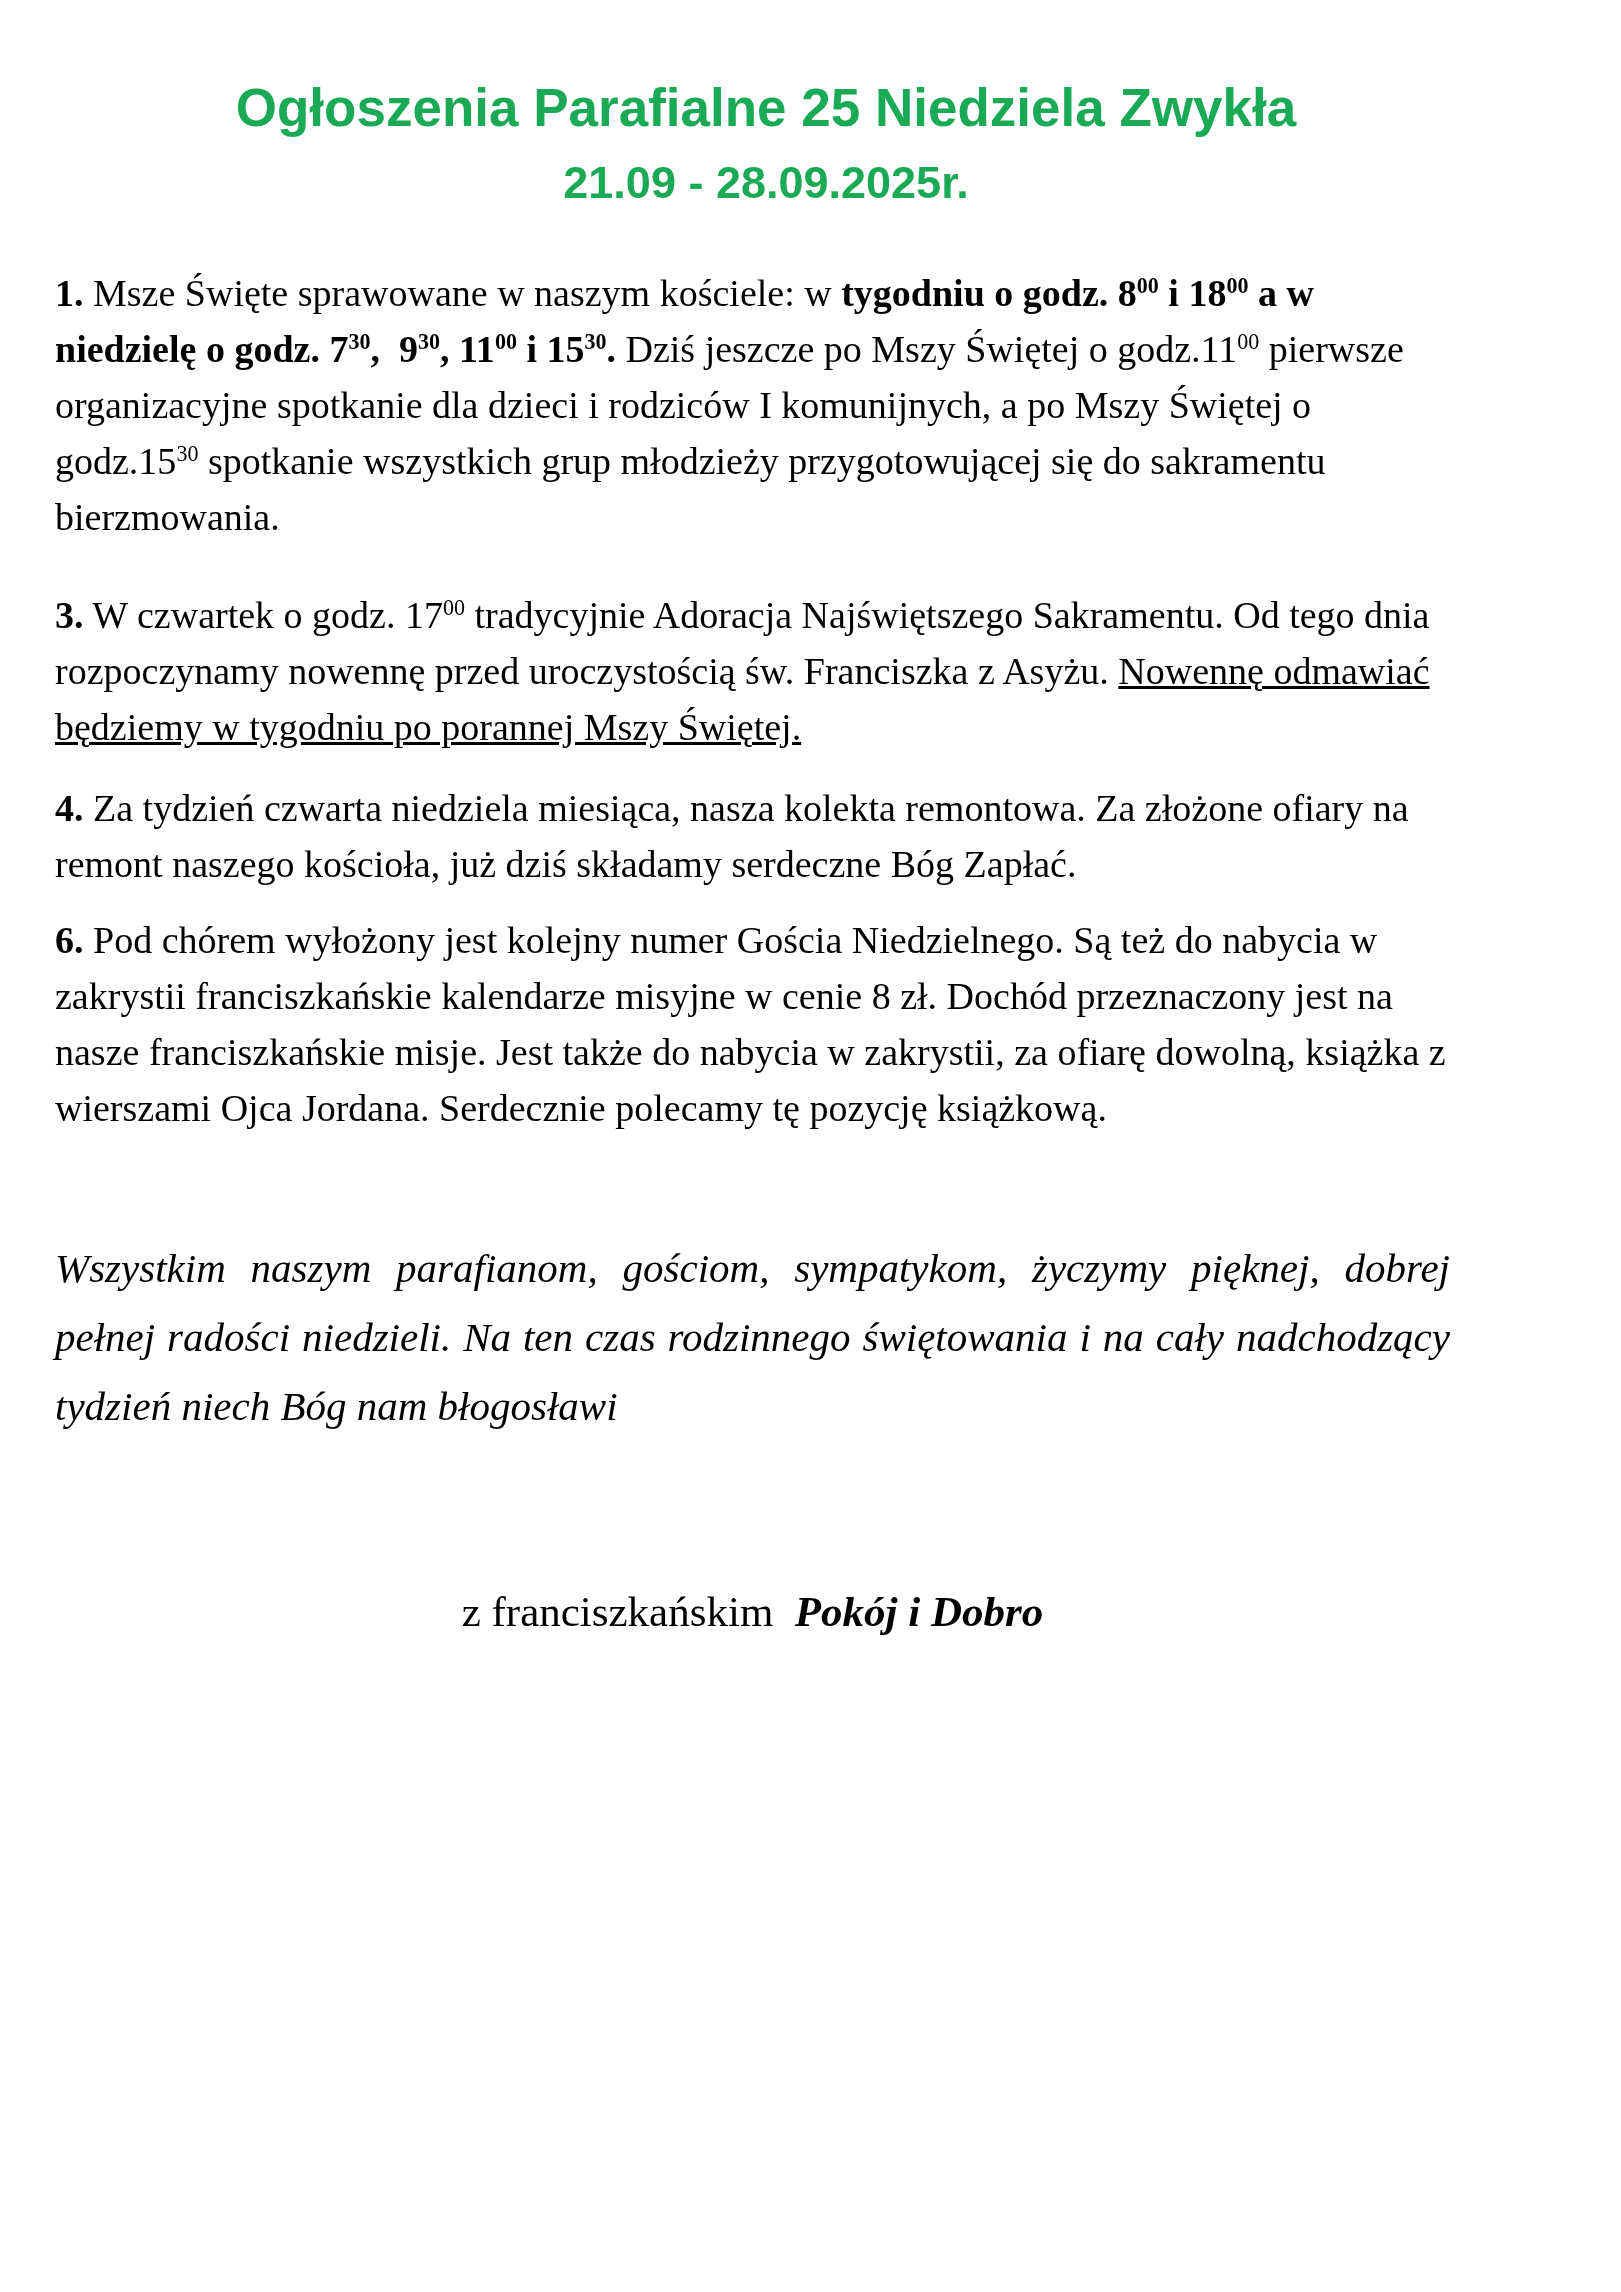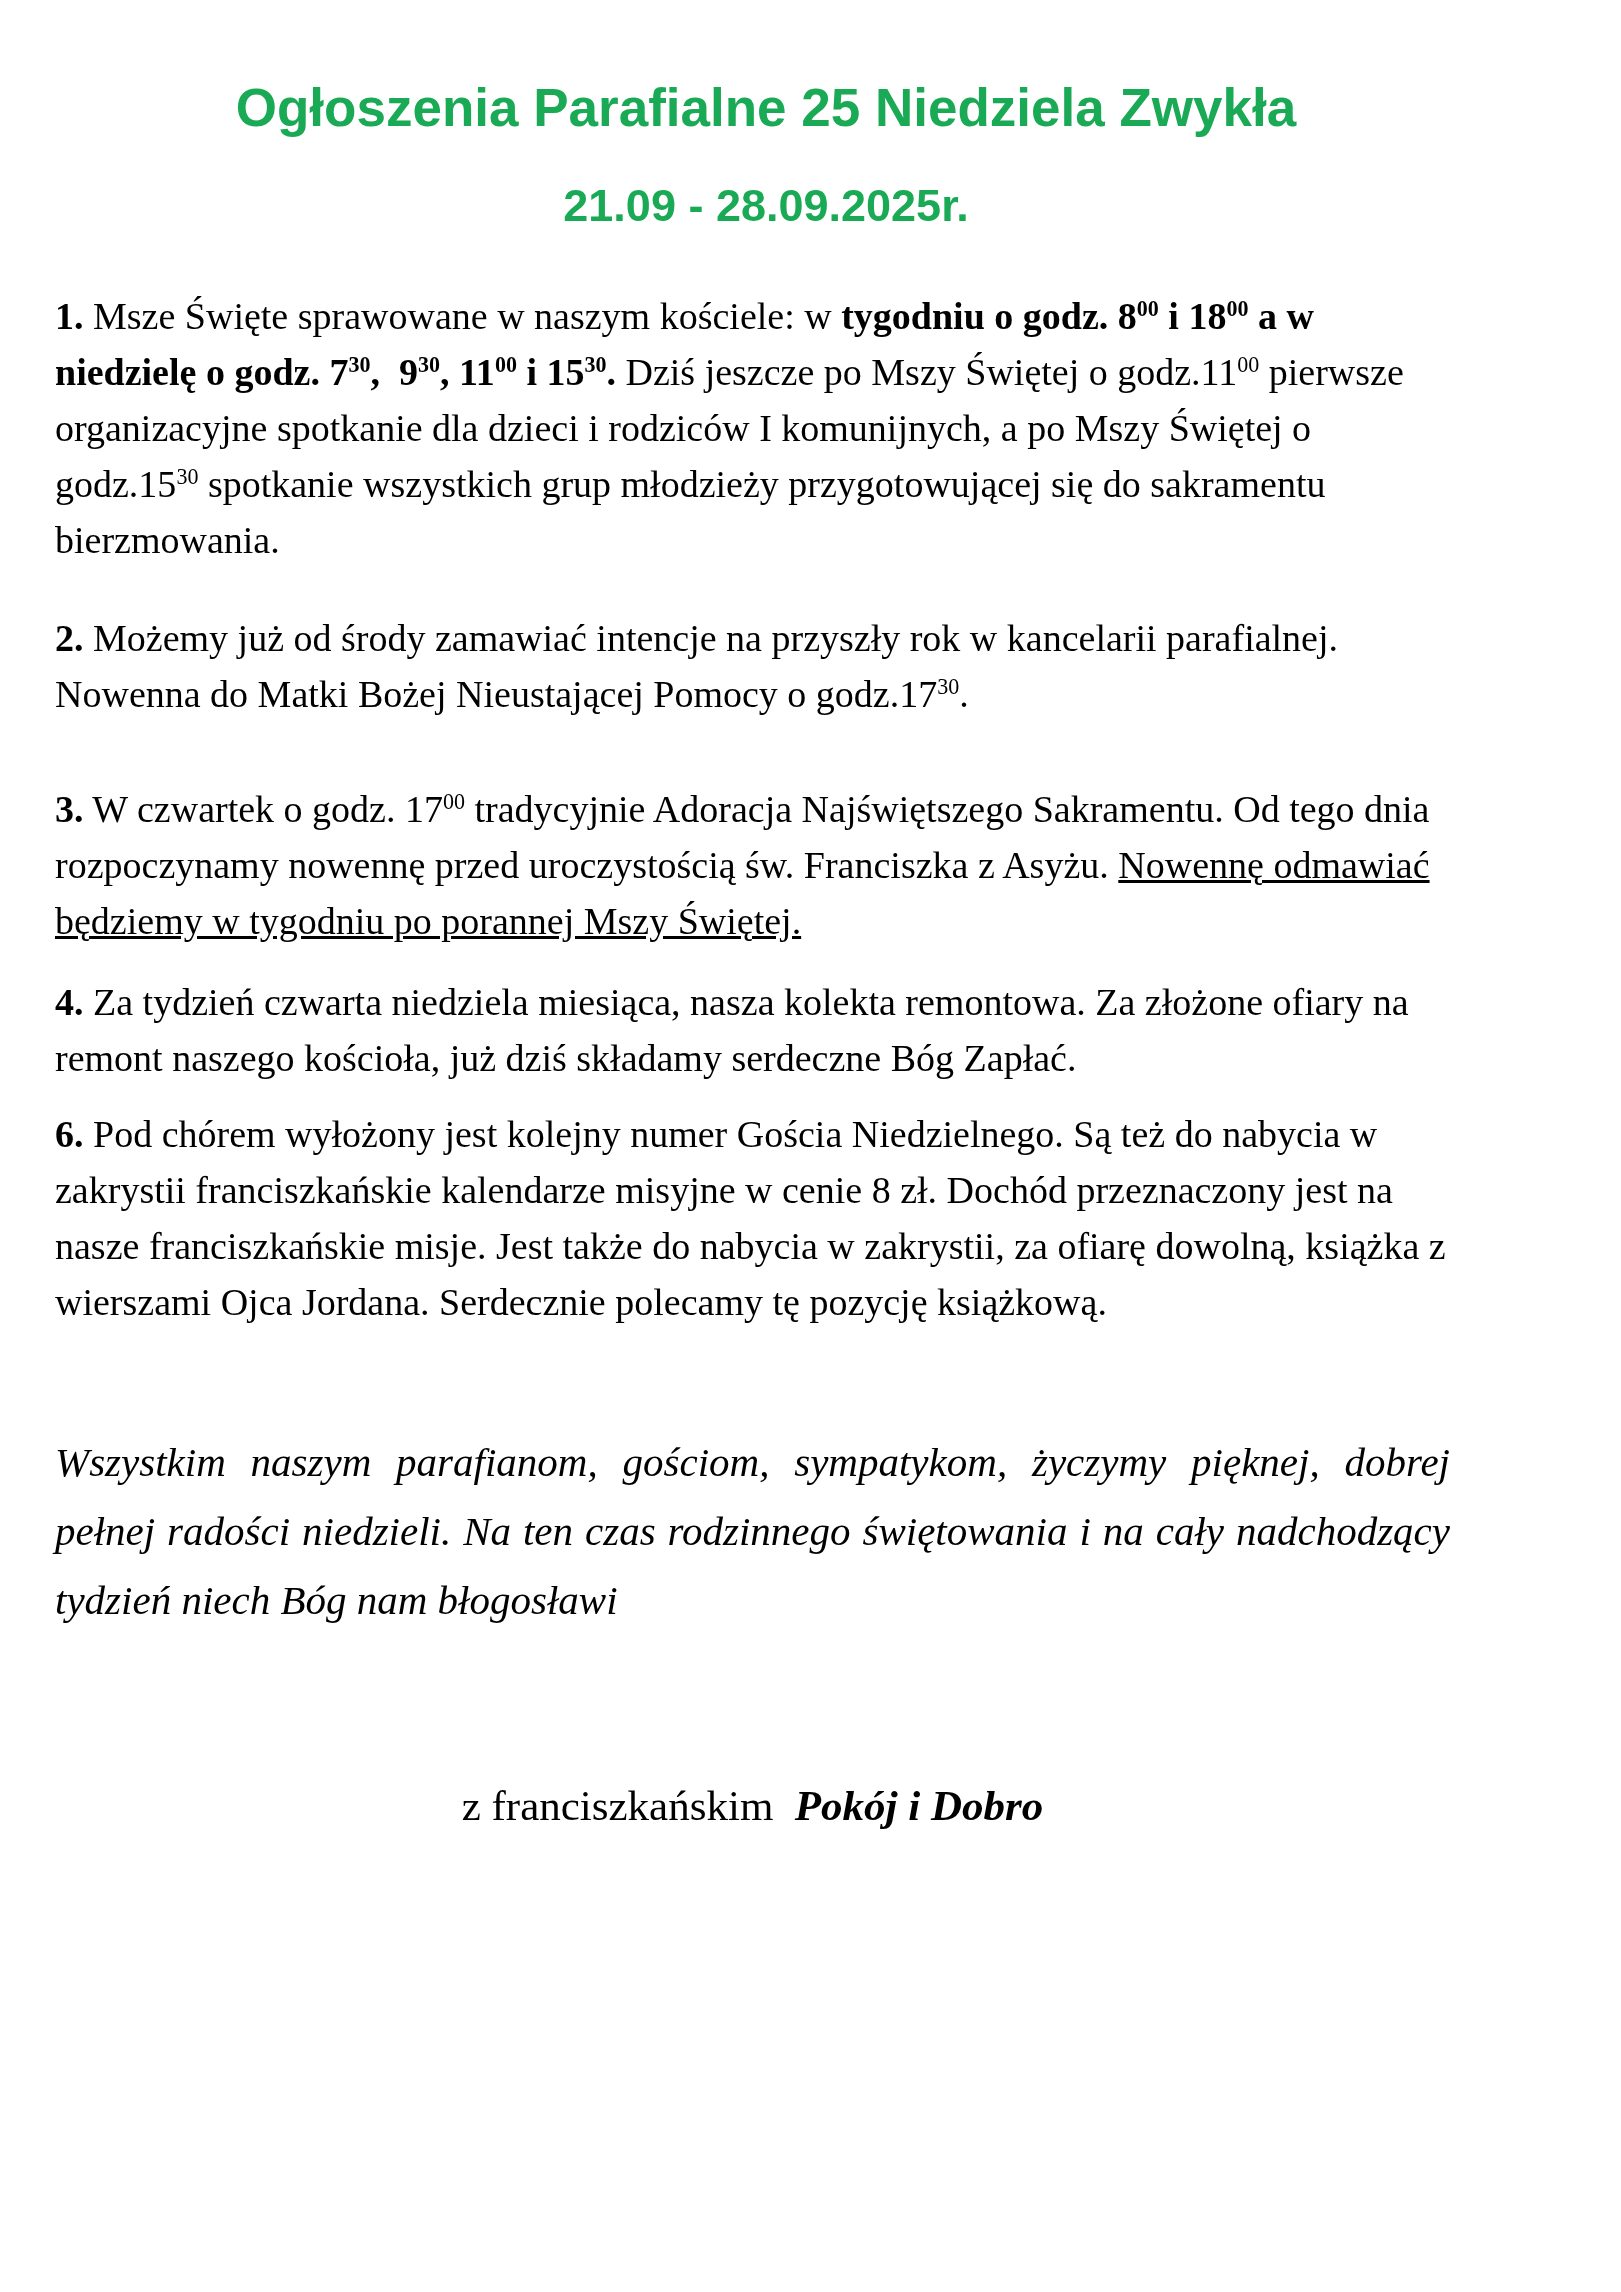--- a/index.html
+++ b/index.html
@@ -15,21 +15,21 @@
   .title {
     margin: 76px 0 0 0;
     text-align: center;
     font-family: "Liberation Sans", sans-serif;
     font-weight: bold;
     font-size: 53px;
     line-height: 1.2;
     color: #1aaa55;
   }
   .subtitle {
-    margin: 39px 0 0 0;
+    margin: 16px 0 0 0;
     text-align: center;
     font-family: "Liberation Sans", sans-serif;
     font-weight: bold;
     font-size: 45px;
     line-height: 1.2;
     color: #1aaa55;
   }
   .content {
     padding: 55px 82px 0 55px;
   }
@@ -71,21 +71,20 @@
 <body>
 
 <div class="page">
 
   <h1 class="title">Ogłoszenia Parafialne 25 Niedziela Zwykła</h1>
 
   <h2 class="subtitle">21.09 - 28.09.2025r.</h2>
 
   <div class="content">
     <p id="p1"><span class="b">1.</span><span> Msze Święte sprawowane w naszym kościele: w </span><span class="b">tygodniu o godz. 8</span><span class="b sup">00</span><span class="b"> i 18</span><span class="b sup">00</span><span class="b"> a w niedzielę o godz. 7</span><span class="b sup">30</span><span class="b">,&nbsp; 9</span><span class="b sup">30</span><span class="b">, 11</span><span class="b sup">00</span><span class="b"> i 15</span><span class="b sup">30</span><span class="b">.</span><span> Dziś jeszcze po Mszy Świętej o godz.11</span><span class="sup">00</span><span> pierwsze organizacyjne spotkanie dla dzieci i rodziców I komunijnych, a po Mszy Świętej o godz.15</span><span class="sup">30</span><span> spotkanie wszystkich grup młodzieży przygotowującej się do sakramentu bierzmowania.</span></p>
-    <p id="p2"><span class="b">2.</span><span> Możemy już od środy zamawiać intencje na przyszły rok w kancelarii parafialnej. Nowenna do Matki Bożej Nieustającej Pomocy o godz.17</span><span class="sup">30</span><span>.</span></p>
     <p id="p3"><span class="b">3.</span><span> W czwartek o godz. 17</span><span class="sup">00</span><span> tradycyjnie Adoracja Najświętszego Sakramentu. Od tego dnia rozpoczynamy nowennę przed uroczystością św. Franciszka z Asyżu. </span><span class="u">Nowennę odmawiać będziemy w tygodniu po porannej Mszy Świętej.</span></p>
     <p id="p4"><span class="b">4.</span><span> Za tydzień czwarta niedziela miesiąca, nasza kolekta remontowa. Za złożone ofiary na remont naszego kościoła, już dziś składamy serdeczne Bóg Zapłać.</span></p>
     <p id="p6"><span class="b">6.</span><span> Pod chórem wyłożony jest kolejny numer Gościa Niedzielnego. Są też do nabycia w zakrystii franciszkańskie kalendarze misyjne w cenie 8 zł. Dochód przeznaczony jest na nasze franciszkańskie misje. Jest także do nabycia w zakrystii, za ofiarę dowolną, książka z wierszami Ojca Jordana. Serdecznie polecamy tę pozycję książkową.</span></p>
 
     <p class="blessing">Wszystkim naszym parafianom, gościom, sympatykom, życzymy pięknej, dobrej pełnej radości niedzieli. Na ten czas rodzinnego świętowania i na cały nadchodzący tydzień niech Bóg nam błogosławi</p>
 
     <p class="signoff"><span>z franciszkańskim&nbsp; </span><span class="i">Pokój i Dobro</span></p>
   </div>
 
 </div>

